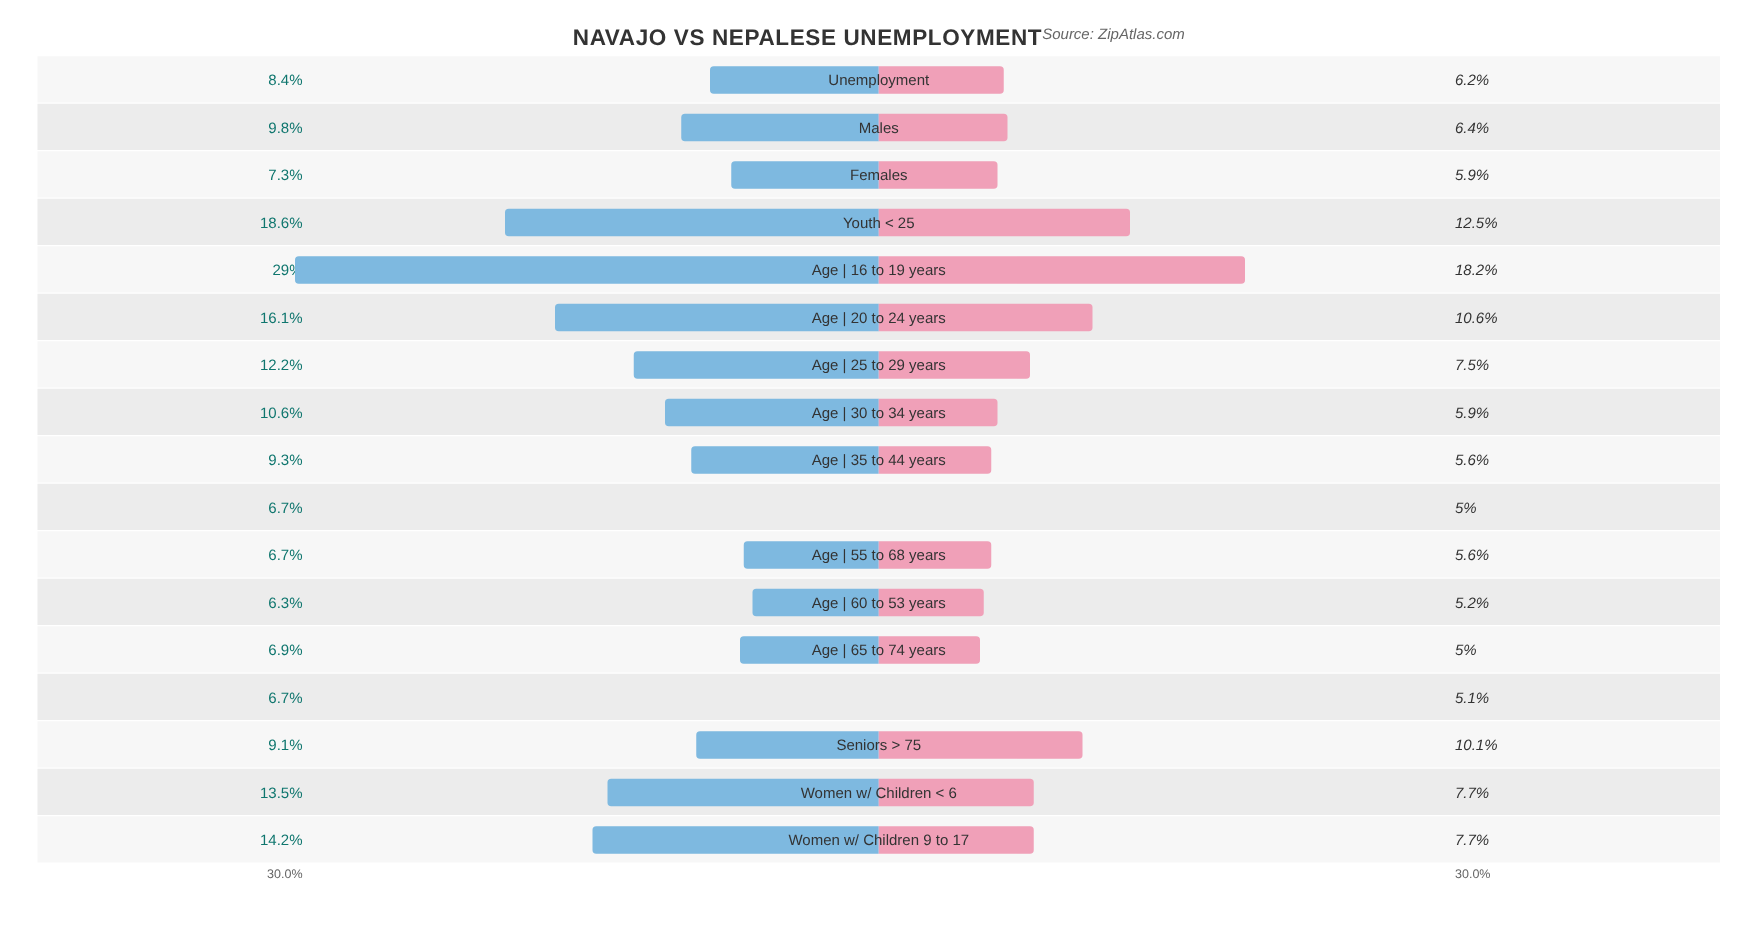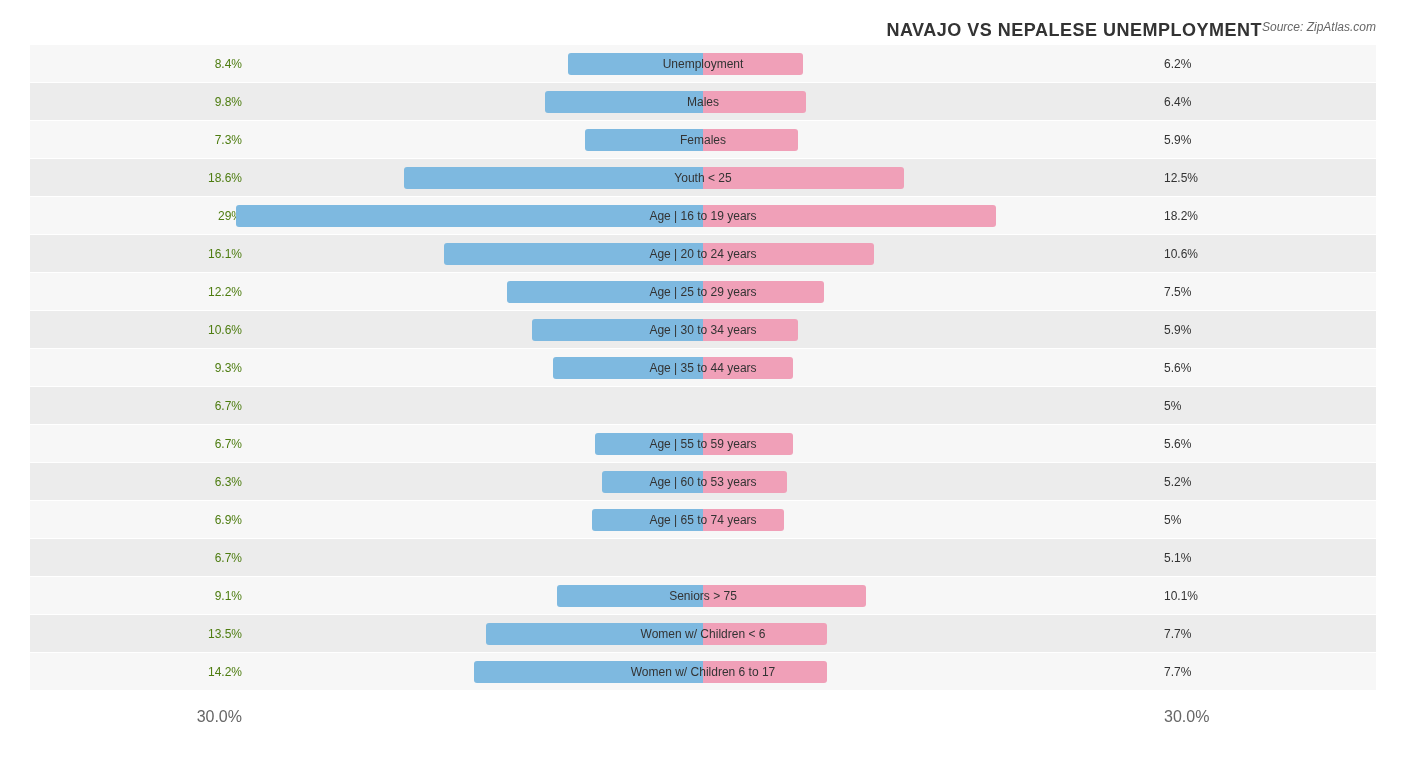--- a/index.html
+++ b/index.html
@@ -44,32 +44,33 @@
     .row:nth-child(even) {
       background: #ececec;
     }
     .left-value {
       position: absolute;
       left: 0;
       width: 220px;
       text-align: right;
       padding-right: 8px;
       font-size: 12px;
-      color: #4d7c0f;
+      color: #0f766e;
       font-weight: 500;
     }
     .right-value {
       position: absolute;
       right: 0;
       width: 220px;
       text-align: left;
       padding-left: 8px;
       font-size: 12px;
       color: #333;
       font-weight: 500;
+      font-style: italic;
     }
     .bars-area {
       position: absolute;
       left: 220px;
       right: 220px;
       top: 0;
       bottom: 0;
       display: flex;
       align-items: center;
     }
@@ -108,23 +109,23 @@
     }
     .bar-nepalese {
       background: #f0a0b8;
       height: 22px;
       border-radius: 0 3px 3px 0;
     }
     .axis-labels {
       display: flex;
       justify-content: space-between;
       padding: 0 0px;
-      font-size: 16px;
+      font-size: 10px;
       color: #666;
-      margin-top: 18px;
+      margin-top: 4px;
     }
     .axis-left {
       width: 220px;
       text-align: right;
       padding-right: 8px;
     }
     .axis-right {
       width: 220px;
       text-align: left;
       padding-left: 8px;
@@ -132,21 +133,21 @@
     .axis-center {
       flex: 1;
       display: flex;
       justify-content: space-between;
     }
   </style>
 </head>
 <body>
 
 <div class="chart-container">
-  <div style="display:flex; justify-content:flex-end; align-items:flex-start;">
+  <div style="display:flex; justify-content:center; align-items:flex-start;">
     <div class="chart-title">NAVAJO VS NEPALESE UNEMPLOYMENT</div>
     <div class="chart-source">Source: ZipAtlas.com</div>
   </div>
 
   <div class="chart-area" id="chart-area">
   <div class="row">
     <div class="left-value">8.4%</div>
     <div class="bars-area">
       <div class="left-bar-container">
         <div class="bar-navajo" style="width:135.24px;"></div>
@@ -265,21 +266,21 @@
       <div class="row">
     <div class="left-value">6.7%</div>
     <div class="right-value">5%</div>
   </div>
       <div class="row">
     <div class="left-value">6.7%</div>
     <div class="bars-area">
       <div class="left-bar-container">
         <div class="bar-navajo" style="width:107.87px;"></div>
       </div>
-      <div class="center-label">Age | 55 to 59 years</div>
+      <div class="center-label">Age | 55 to 68 years</div>
       <div class="right-bar-container">
         <div class="bar-nepalese" style="width:90.16px;"></div>
       </div>
     </div>
     <div class="right-value">5.6%</div>
   </div>
       <div class="row">
     <div class="left-value">6.3%</div>
     <div class="bars-area">
       <div class="left-bar-container">
@@ -334,21 +335,21 @@
       </div>
     </div>
     <div class="right-value">7.7%</div>
   </div>
       <div class="row">
     <div class="left-value">14.2%</div>
     <div class="bars-area">
       <div class="left-bar-container">
         <div class="bar-navajo" style="width:228.62px;"></div>
       </div>
-      <div class="center-label">Women w/ Children 6 to 17</div>
+      <div class="center-label">Women w/ Children 9 to 17</div>
       <div class="right-bar-container">
         <div class="bar-nepalese" style="width:123.97px;"></div>
       </div>
     </div>
     <div class="right-value">7.7%</div>
   </div>
     </div>
 
   <div class="axis-labels">
     <div class="axis-left">30.0%</div>

